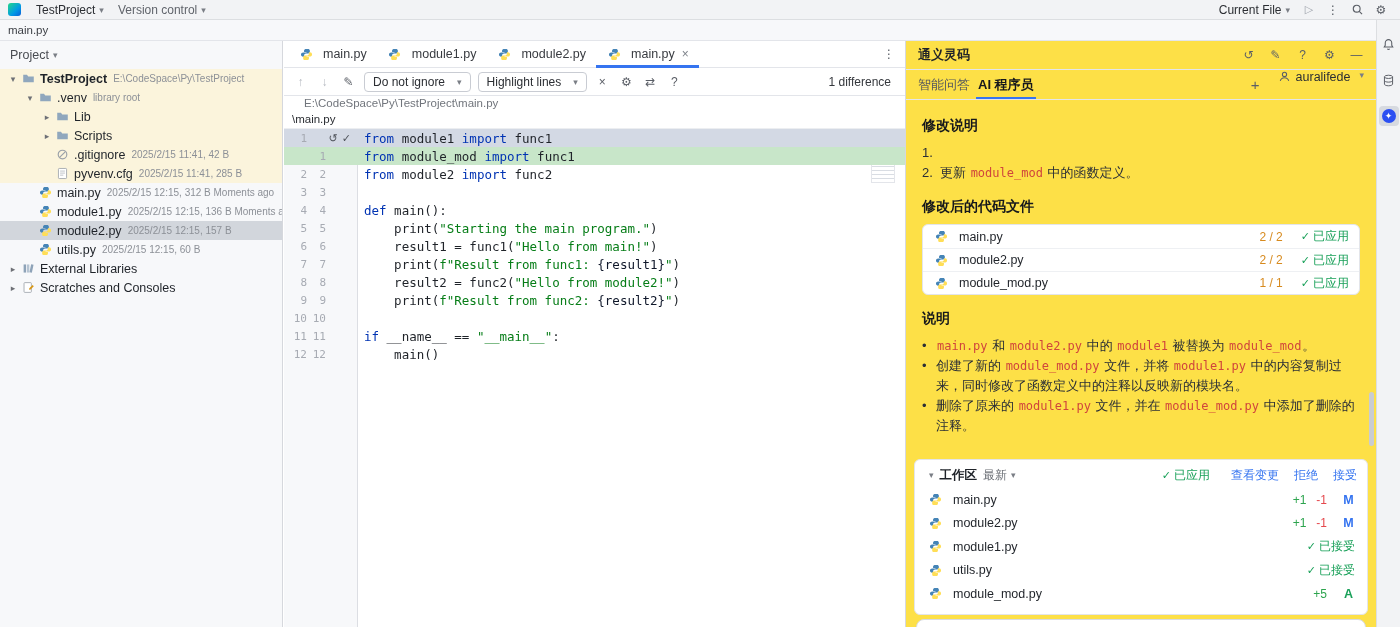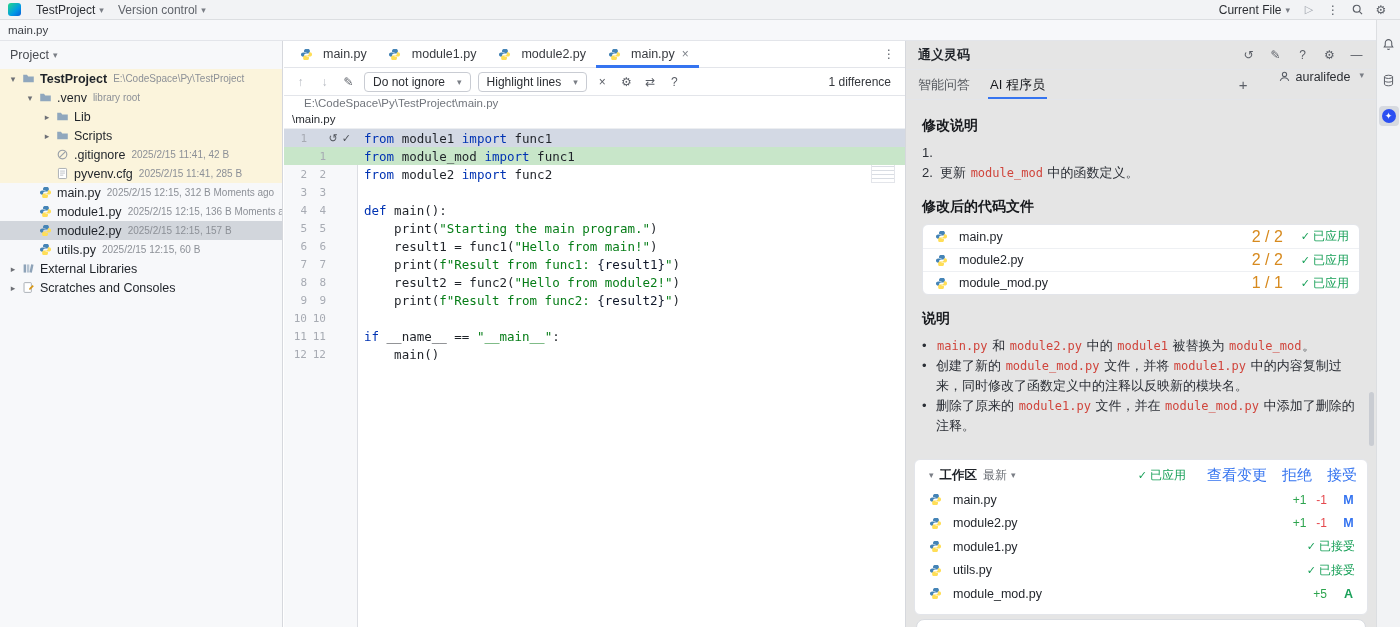--- a/index.html
+++ b/index.html
@@ -53,50 +53,50 @@
 .code-row.diff-old{background:#d3d9e4}
 .code-row.diff-new{background:#c8e6c9}
 .tk-kw{color:#0033b3}
 .tk-str{color:#067d17}
 .tk-interp{color:#0f172a}
 .minimap{position:absolute;top:4px;right:10px;width:24px;height:50px;border:1px solid #e3e5ea;
          background:repeating-linear-gradient(to bottom,#d9dde3 0 1px,transparent 1px 4px)}
 .minimap::before{content:"";position:absolute;left:0;right:0;top:3px;height:3px;background:#7ccb7f}
 .scrollmark{position:absolute;right:2px;top:26px;width:4px;height:9px;background:#62b965}
 
-.ai-panel{position:absolute;top:41px;left:905px;width:471px;bottom:0;background:#e5e5e5;border-left:1px solid #d6d8dd;overflow:hidden;z-index:2}
+.ai-panel{position:absolute;top:41px;left:905px;width:471px;bottom:0;background:#fde047;border-left:1px solid #d6d8dd;overflow:hidden;z-index:2}
 .ai-header{height:29px;display:flex;align-items:center;padding:0 12px;border-bottom:1px solid #e3e5ea;gap:12px}
 .ai-title{font-weight:bold;font-size:13px;margin-right:auto}
 .ai-hic{color:#5a5e66;font-size:12px;width:15px;text-align:center}
-.ai-tabs{height:30px;display:flex;align-items:stretch;padding:0 12px;border-bottom:1px solid #e3e5ea;gap:20px;font-size:13px}
+.ai-tabs{height:30px;display:flex;align-items:stretch;padding:0 12px;border-bottom:1px solid #e3e5ea;gap:8px;font-size:13px}
 .ai-tab{display:flex;align-items:center;color:#55585e;position:relative}
-.ai-tab.active{color:#16181c;font-weight:normal}
+.ai-tab.active{color:#16181c;font-weight:bold}
 .ai-tab.active::after{content:"";position:absolute;left:-2px;right:-2px;bottom:0;height:2px;background:#3574f0}
 .ai-plus{margin-left:auto;align-self:center;color:#5a5e66;font-size:15px;padding:0 10px}
 .user-chip{display:flex;gap:5px;color:#2b2e33;font-size:12.5px}
 .ai-content{height:356px;padding:2px 16px 0;overflow:hidden;position:relative}
 .ai-content h3{font-size:14px;margin:15px 0 8px;color:#16181c}
 .step,.note{display:flex;font-size:13px;line-height:20px;color:#2b2f36}
 .step-num{width:18px;flex:none}
 .bullet{width:14px;flex:none}
 .inline-code{font-family:"DejaVu Sans Mono","Liberation Mono",monospace;font-size:12px;color:#d0453c;padding:0 1px}
 .file-cards{border:1px solid #e3e5ea;border-radius:6px;background:#fff;overflow:hidden}
 .fc-row{display:flex;align-items:center;height:23px;padding:0 10px;gap:6px;border-top:1px solid #eef0f3;font-size:12.5px}
 .fc-row:first-child{border-top:none}
 .fc-name{color:#1f2329}
-.progress{color:#d78a1e;font-size:16px;margin-right:12px}
+.progress{color:#d78a1e;font-size:12px;margin-right:12px}
 .applied,.ws-accepted,.ws-applied{color:#18a058;font-size:12px;display:flex;align-items:center;gap:3px}
 .ok-ic{font-size:11px}
 .ai-scrollthumb{position:absolute;right:2px;top:292px;width:5px;height:54px;background:#c9ccd2;border-radius:3px}
 .workspace-card{height:156px;margin:3px 8px 0;background:#fff;border:1px solid #e3e5ea;border-radius:6px;padding:2px 0;overflow:hidden}
 .ws-header{display:flex;align-items:center;height:26px;padding:0 10px;gap:6px;font-size:12.5px}
 .ws-title{font-weight:bold}
 .ws-filter{color:#6b6f76;display:flex;align-items:center;font-size:12px}
 .ws-applied{margin-right:6px}
-.ws-link{color:#3574f0;font-size:15px;margin-left:9px;text-decoration:none}
+.ws-link{color:#3574f0;font-size:12px;margin-left:9px;text-decoration:none}
 .ws-row{display:flex;align-items:center;height:23.5px;padding:0 12px;gap:6px;font-size:12.5px}
 .ws-add{color:#2da44e;font-size:12px}
 .ws-del{color:#e5484d;font-size:12px;margin-left:4px}
 .ws-flag{width:13px;text-align:center;font-weight:bold;margin-left:9px;font-size:12.5px}
 .flag-M{color:#3574f0}
 .flag-A{color:#18a058}
 .ai-input-stub{height:40px;margin:4px 10px 0;background:#fff;border:1px solid #d9dce1;border-radius:8px}
 
 .right-stripe{position:absolute;top:20px;right:0;bottom:0;width:24px;background:#f2f3f5;border-left:1px solid #dcdee1;
               display:flex;flex-direction:column;align-items:center;padding-top:14px;gap:16px;z-index:6}

